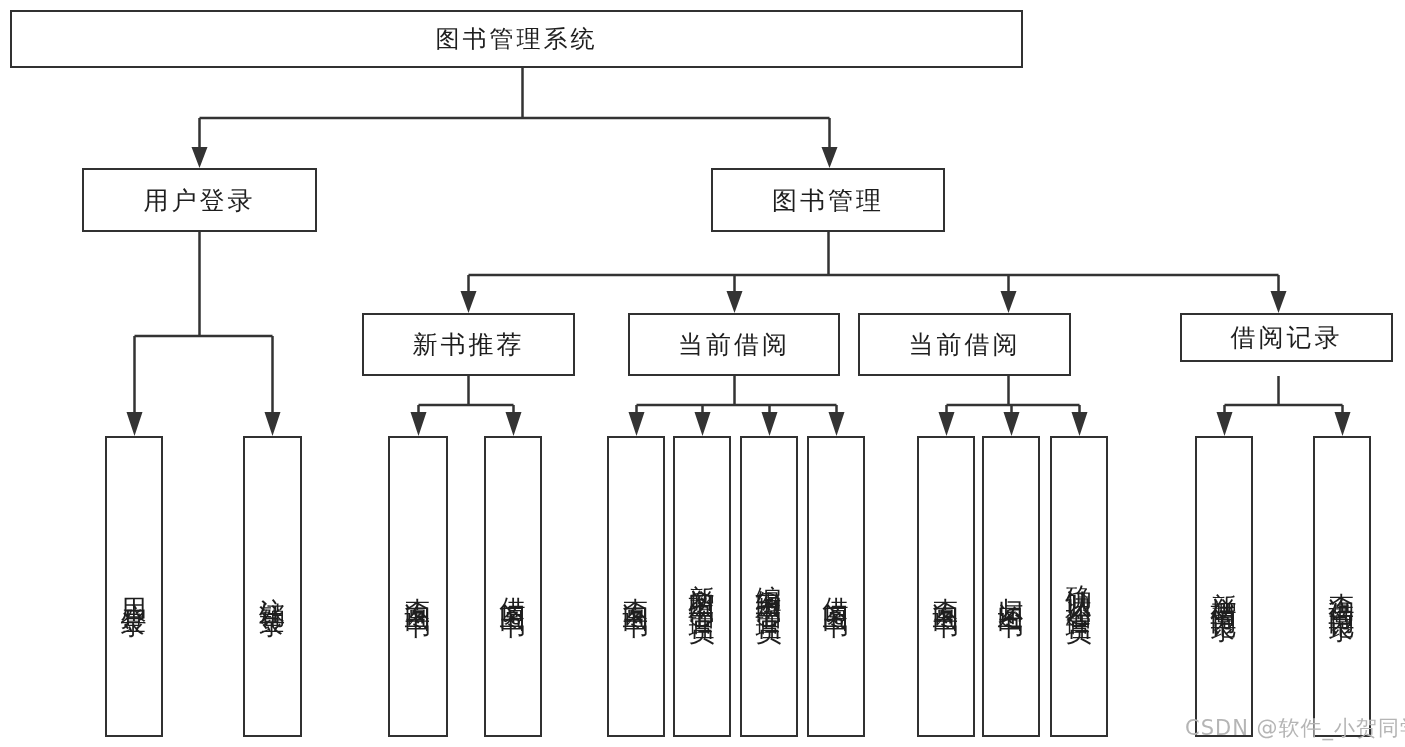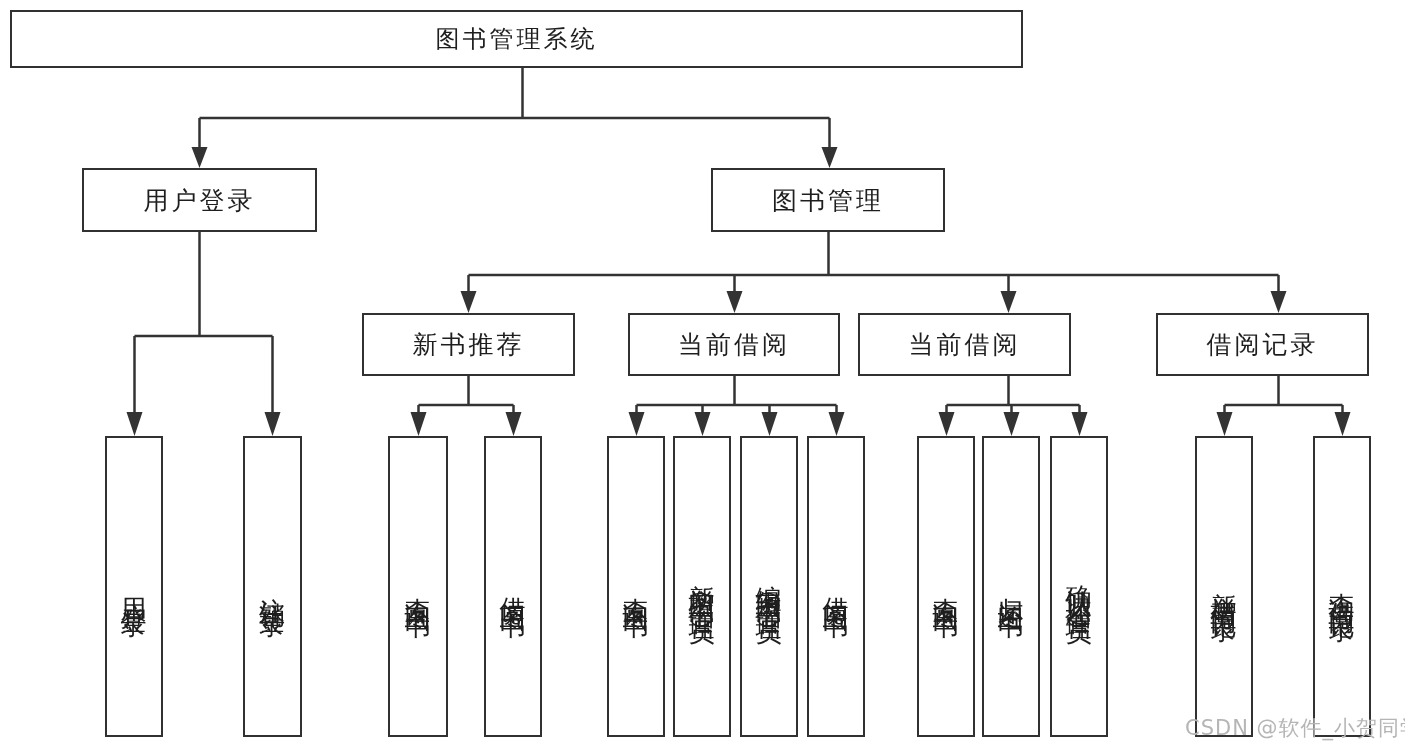--- a/index.html
+++ b/index.html
@@ -83,21 +83,21 @@
 
   <div class="node" style="left:711px;top:168px;width:234px;height:64px">
     <span>图书管理</span>
   </div>
   <div class="node" style="left:628px;top:313px;width:212px;height:63px">
     <span>当前借阅</span>
   </div>
   <div class="node" style="left:858px;top:313px;width:213px;height:63px">
     <span>当前借阅</span>
   </div>
-  <div class="node" style="left:1156px;top:313px;width:213px;height:63px">
+  <div class="node" style="left:1180px;top:313px;width:213px;height:49px">
     <span>借阅记录</span>
   </div>
 
   <div class="leaf" style="left:105px;width:58px">
     <span>用户登录</span>
   </div>
   <div class="leaf" style="left:243px;width:59px">
     <span>注销登录</span>
   </div>
 

